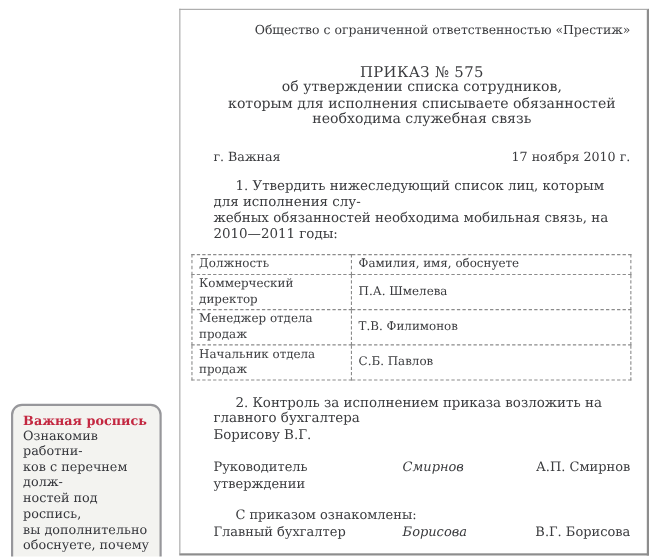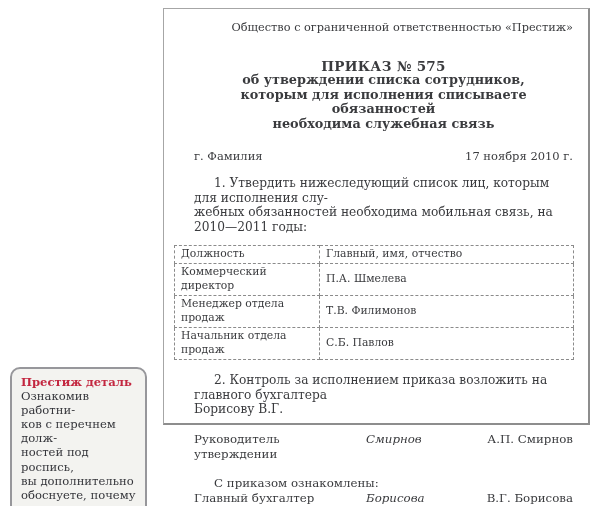--- a/index.html
+++ b/index.html
@@ -9,37 +9,37 @@
     font-family: "DejaVu Serif", "Liberation Serif", serif;
     color: #3a3b3e;
     position: relative;
     overflow: hidden;
   }
 
   
   .doc {
     position: absolute;
     left: 163px; top: 8px;
-    width: 427px; height: 417px;
+    width: 427px; height: 497px;
     background: #ffffff;
     border: 1px solid #a6a6a6;
     border-right: 2px solid #8d8d8d;
     border-bottom: 2px solid #8d8d8d;
     padding: 12px 15px 8px 30px;
     font-size: 12px;
     line-height: 14px;
   }
   .org-line {
     text-align: right;
     font-size: 11.3px;
   }
   .title-block {
     margin-top: 9px;
     text-align: center;
-    font-weight: bold;
+    font-weight: normal;
     font-size: 12.8px;
     line-height: 14.5px;
     white-space: pre-line;
   }
   .title-main {
     display: block;
     font-size: 13.5px;
     letter-spacing: .3px;
   }
   .place-date {
@@ -119,33 +119,33 @@
 
   <div class="org-line">Общество с ограниченной ответственностью «Престиж»</div>
 
   <div class="title-block">
     <span class="title-main">ПРИКАЗ № 575</span><span>об утверждении списка сотрудников,
 которым для исполнения списываете обязанностей
 необходима служебная связь</span>
   </div>
 
   <div class="place-date">
-    <span>г. Фамилия</span>
+    <span>г. Важная</span>
     <span>17 ноября 2010 г.</span>
   </div>
 
 
   <div class="para">1. Утвердить нижеследующий список лиц, которым для исполнения слу-
 жебных обязанностей необходима мобильная связь, на 2010—2011 годы:</div>
 
   <table class="positions">
     <tbody>
         <tr>
       <td class="col-pos">Должность</td>
-      <td>Главный, имя, отчество</td>
+      <td>Фамилия, имя, обоснуете</td>
     </tr>
     <tr>
       <td class="col-pos">Коммерческий директор</td>
       <td>П.А. Шмелева</td>
     </tr>
     <tr>
       <td class="col-pos">Менеджер отдела продаж</td>
       <td>Т.В. Филимонов</td>
     </tr>
     <tr>
@@ -174,21 +174,21 @@
         
       </span>
       <span class="autograph">Борисова</span>
       <span class="fullname">В.Г. Борисова</span>
     </div>
 
   </div>
 </div>
 
 <div class="callout">
-  <div class="callout-title">Престиж деталь</div>
+  <div class="callout-title">Важная роспись</div>
   <div class="callout-body">Ознакомив работни-
 ков с перечнем долж-
 ностей под роспись,
 вы дополнительно
 обоснуете, почему
 списываете расходы
 на мобильную связь.</div>
 </div>
 
 </body></html>

